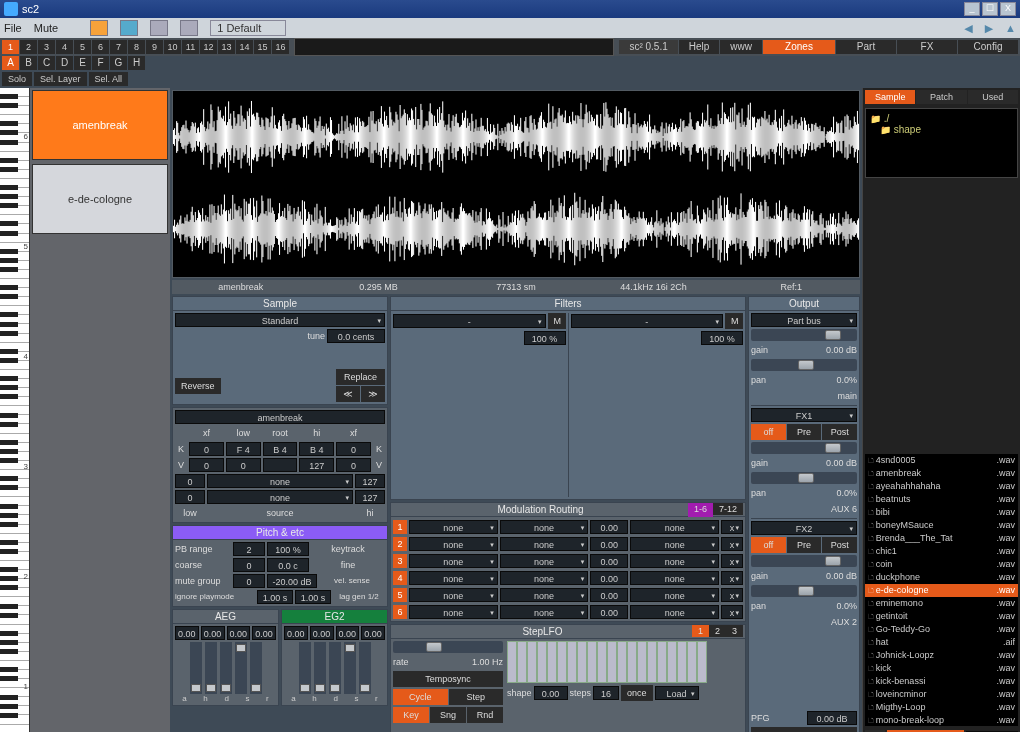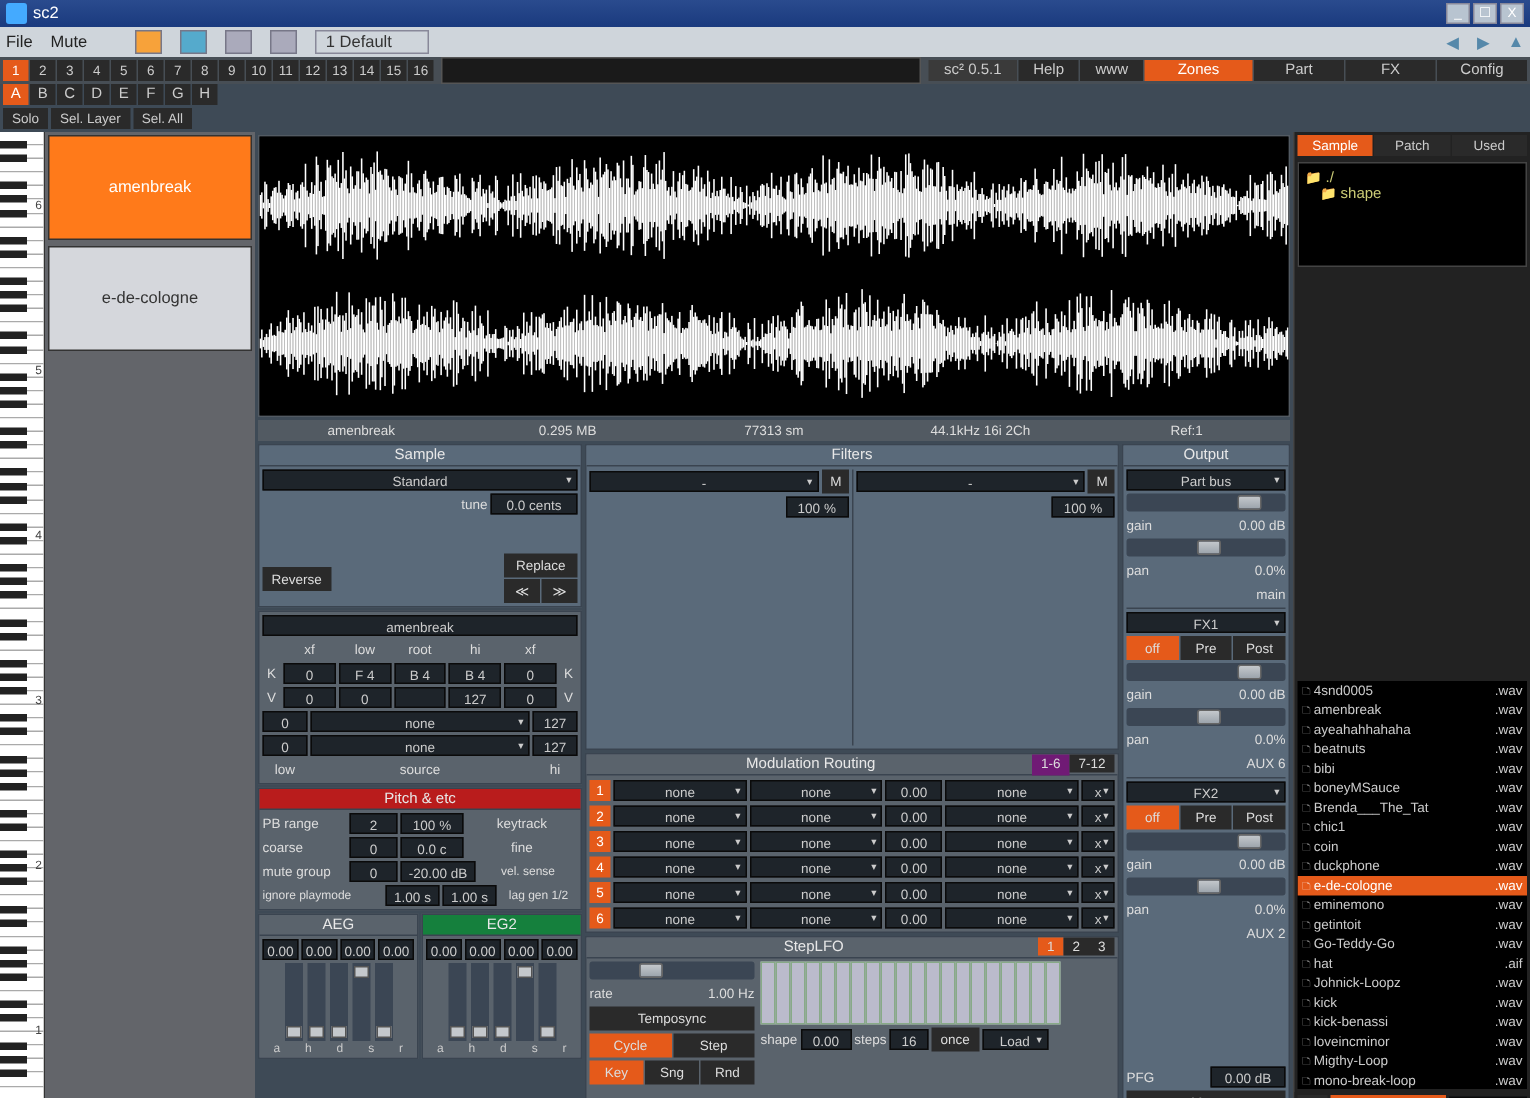--- a/index.html
+++ b/index.html
@@ -1695,21 +1695,21 @@
               </div>
             <div class="row" style="font-size:8px">
                 <div class="lbl" style="width:30px">low</div>
                 <div class="lbl" style="flex:1">source</div>
                 <div class="lbl" style="width:30px">hi</div>
               </div>
           </div>
         </div>
 
         <div class="panel grey">
-          <div class="panel-hdr" style="background:#b91c1c">Pitch &amp; etc</div>
+          <div class="panel-hdr" style="background:#8b5cf6">Pitch &amp; etc</div>
           <div class="panel-body">
             <div class="row">
                 <div class="lbl" style="width:56px;text-align:left">PB range</div>
                 <div class="vfield" style="width:32px">2</div>
                 <div class="vfield" style="width:42px">100 %</div>
                 <div class="lbl" style="flex:1">keytrack</div>
               </div>
             <div class="row">
                 <div class="lbl" style="width:56px;text-align:left">coarse</div>
                 <div class="vfield" style="width:32px">0</div>
@@ -1829,21 +1829,21 @@
                   <div style="flex:1"></div>
                   <div class="vfield" style="width:42px">100 %</div>
                 </div>
             </div>
           </div>
         </div>
 
         <div class="panel grey">
           <div class="panel-hdr" style="background:#5a636c;display:flex;padding:0 2px">
             <span style="flex:1">Modulation Routing</span>
-            <span class="btn2" style="height:14px;line-height:12px;background:#701a75">1-6</span>
+            <span class="btn2" style="height:14px;line-height:12px;background:#a21caf">1-6</span>
             <span class="btn2" style="height:12px;line-height:12px">7-12</span>
           </div>
           <div class="panel-body" id="modrows">
               <div class="modrow">
                 <div class="modnum">1</div>
                 <div class="dd" style="flex:1">none</div>
                 <div class="dd" style="flex:1">none</div>
                 <div class="vfield" style="width:38px">0.00</div>
                 <div class="dd" style="flex:1">none</div>
                 <div class="dd" style="width:22px">x</div>

